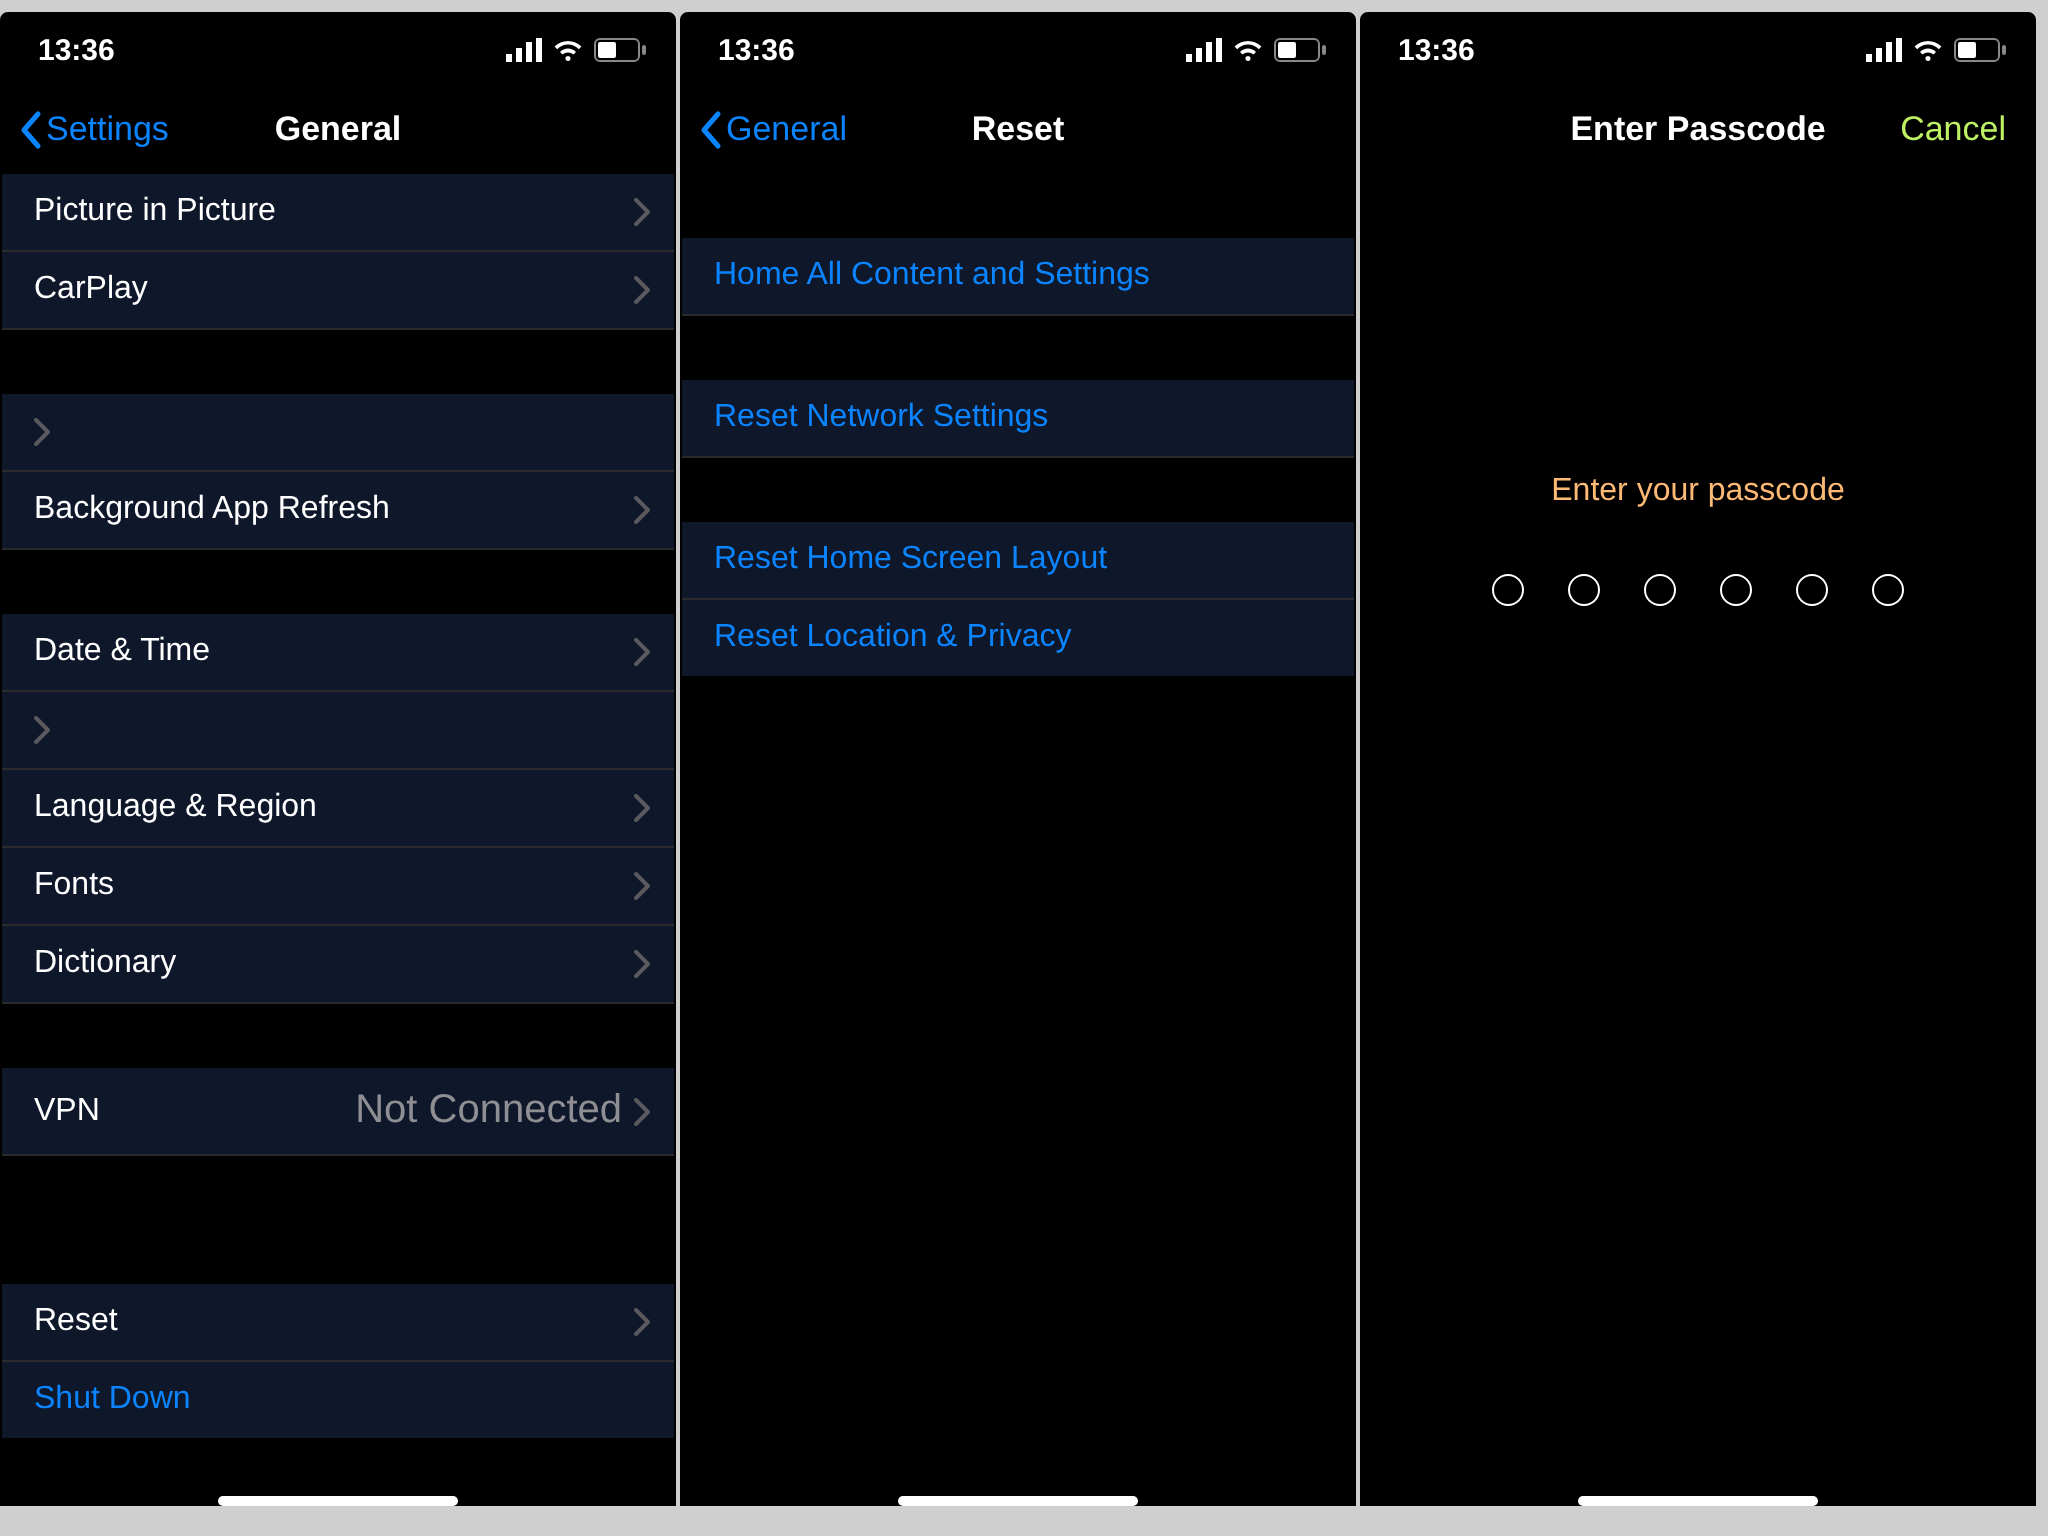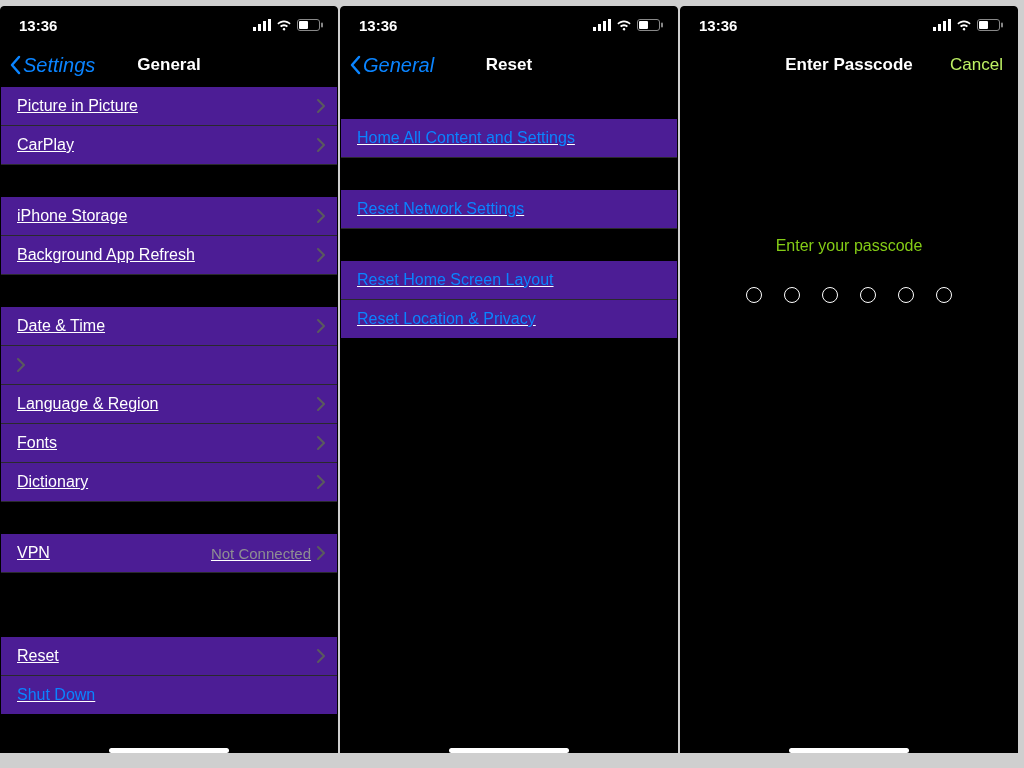--- a/index.html
+++ b/index.html
@@ -52,24 +52,23 @@
   .nav-bar {
     height: 44px;
     display: flex;
     align-items: center;
     position: relative;
   }
   .nav-back {
     display: flex;
     align-items: center;
     color: #0a84ff;
-    font-size: 20px;
+    font-size: 17px;
     padding-left: 8px;
     cursor: pointer;
-    font-style: italic;
   }
   .nav-back svg { margin-right: 2px; }
   .nav-title {
     position: absolute;
     left: 0; right: 0;
     text-align: center;
     color: #fff;
     font-size: 17px;
     font-weight: 600;
     pointer-events: none;
@@ -82,52 +81,51 @@
     cursor: pointer;
   }
 
   
   .scroll {
     flex: 1;
     overflow: hidden;
   }
   .section-gap { height: 32px; background: #000; }
   .cell {
-    background: #4c1d95;
+    background: #0f172a;
     border-bottom: 1px solid #2a2a2c;
     padding: 10px 12px 10px 16px;
     display: flex;
     align-items: center;
     justify-content: space-between;
     min-height: 18px;
     color: #fff;
     font-size: 16px;
     cursor: pointer;
-    text-decoration: underline;
   }
   .cell:last-child { border-bottom: none; }
   .cell .label { flex: 1; }
   .cell .value {
     color: #8e8e93;
-    font-size: 15px;
+    font-size: 20px;
     margin-right: 6px;
   }
   .cell.blue .label { color: #0a84ff; }
   .chevron { flex-shrink: 0; }
 
   
   .passcode-body {
     flex: 1;
     display: flex;
     flex-direction: column;
     align-items: center;
     padding-top: 150px;
   }
   .passcode-hint {
-    color: #84cc16;
+    color: #fdba74;
     font-size: 16px;
     margin-bottom: 32px;
   }
   .dots {
     display: flex;
     gap: 22px;
   }
   .dot {
     width: 14px;
     height: 14px;
@@ -190,21 +188,20 @@
           </svg>
       </div>
       <div class="cell">
         <span class="label">CarPlay</span>
         <svg class="chevron" width="8" height="14" viewBox="0 0 8 14">
             <path d="M1 1l6 6-6 6" stroke="#5a5a5e" stroke-width="2" fill="none" stroke-linecap="round" stroke-linejoin="round"></path>
           </svg>
       </div>
       <div class="section-gap"></div>
       <div class="cell">
-        <span class="label">iPhone Storage</span>
         <svg class="chevron" width="8" height="14" viewBox="0 0 8 14">
             <path d="M1 1l6 6-6 6" stroke="#5a5a5e" stroke-width="2" fill="none" stroke-linecap="round" stroke-linejoin="round"></path>
           </svg>
       </div>
       <div class="cell">
         <span class="label">Background App Refresh</span>
         <svg class="chevron" width="8" height="14" viewBox="0 0 8 14">
             <path d="M1 1l6 6-6 6" stroke="#5a5a5e" stroke-width="2" fill="none" stroke-linecap="round" stroke-linejoin="round"></path>
           </svg>
       </div>

